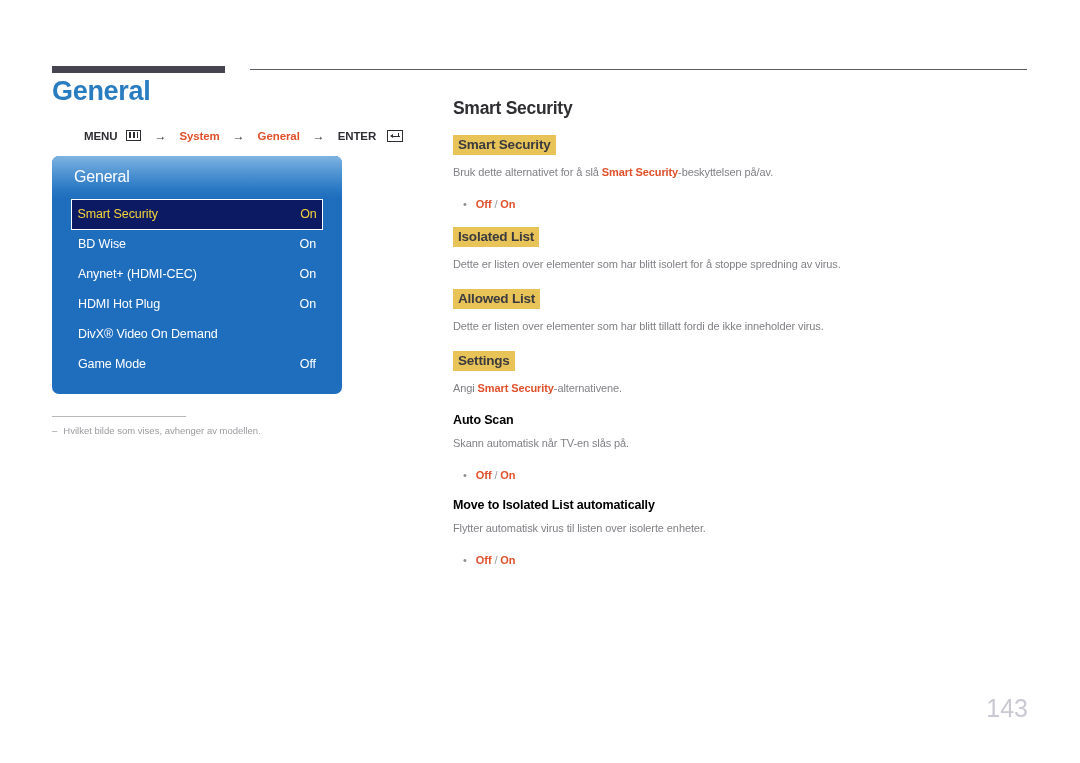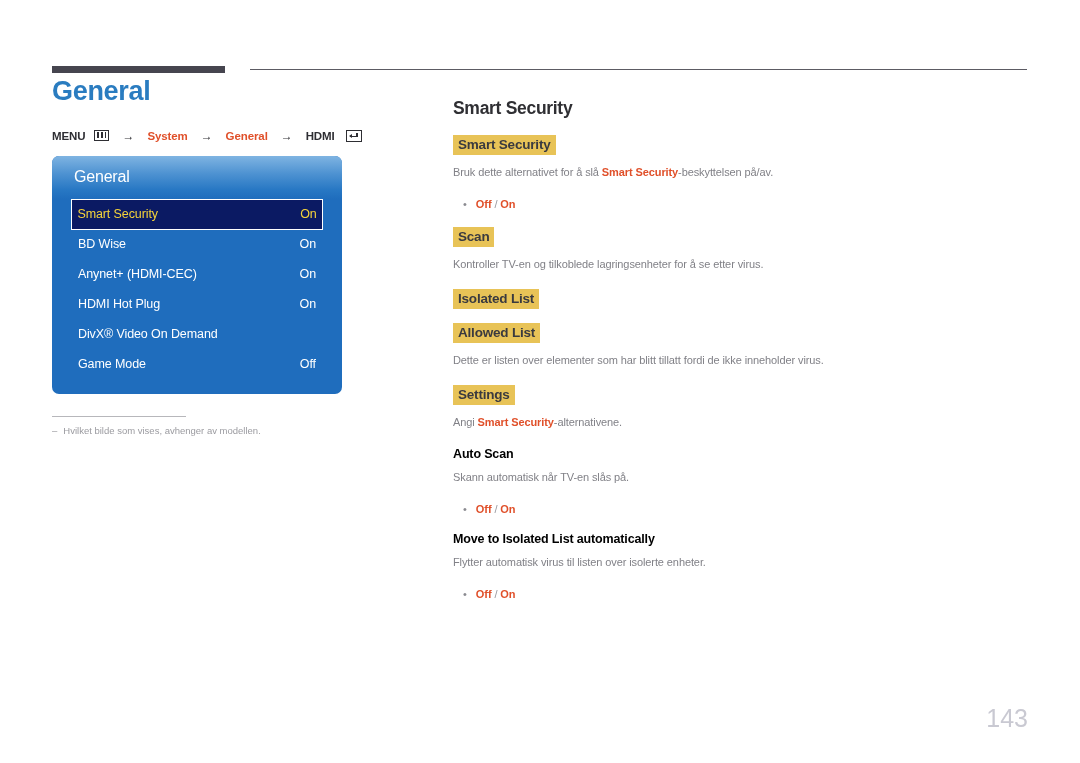--- a/index.html
+++ b/index.html
@@ -57,20 +57,21 @@
   .menu-path {
     font-size: 11.5px;
     font-weight: bold;
     color: #2e2e33;
     letter-spacing: -0.1px;
     white-space: nowrap;
     display: flex;
     align-items: center;
     gap: 8px;
     margin-bottom: 13px;
+    margin-left: 32px;
   }
   .menu-path .orange { color: #e0502a; }
   .menu-path .arrow {
     display: inline-block;
     padding: 0 5px;
     font-weight: normal;
     font-size: 12px;
     color: #2e2e33;
   }
   .icon-menu {
@@ -244,21 +245,21 @@
     letter-spacing: -0.1px;
   }
   .bullet .btext .sep { color: #9a9aa0; font-weight: normal; }
 
   .block { margin-bottom: 4px; }
 
   
   .page-num {
     position: absolute;
     right: 52px;
-    bottom: 30px;
+    bottom: 40px;
     font-size: 25px;
     color: #c9c9d2;
     letter-spacing: 0px;
     font-weight: normal;
   }
 </style>
 </head>
 <body>
 
 <div class="top-rules">
@@ -275,21 +276,21 @@
     <span class="icon-menu">
         <i></i>
         <i></i>
         <i></i>
       </span>
     <span class="arrow">→</span>
     <span class="orange">System</span>
     <span class="arrow">→</span>
     <span class="orange">General</span>
     <span class="arrow">→</span>
-    <span>HDMI</span>
+    <span>ENTER</span>
     <span class="icon-enter">
       <span class="stem"></span>
         <span class="up"></span>
         <span class="head"></span>
     </span>
   </div>
 
   <div class="osd">
     <div class="osd-header">
       <span class="osd-header-title">General</span>
@@ -345,27 +346,24 @@
 
   <div class="block">
     <div class="hl-head">Smart Security</div>
     <p class="para"><span>Bruk dette alternativet for å slå </span><span class="hl">Smart Security</span><span>-beskyttelsen på/av.</span></p>
     <div class="bullet">
       <span class="dot">•</span>
       <span class="btext"><span>Off</span><span class="sep"> / </span><span>On</span></span>
     </div>
   </div>
 
-  <div class="block">
-    <div class="hl-head">Scan</div>
-    <p class="para">Kontroller TV-en og tilkoblede lagringsenheter for å se etter virus.</p>
-  </div>
 
   <div class="block">
     <div class="hl-head">Isolated List</div>
+    <p class="para">Dette er listen over elementer som har blitt isolert for å stoppe spredning av virus.</p>
   </div>
 
   <div class="block">
     <div class="hl-head">Allowed List</div>
     <p class="para">Dette er listen over elementer som har blitt tillatt fordi de ikke inneholder virus.</p>
   </div>
 
   <div class="block">
     <div class="hl-head">Settings</div>
     <p class="para"><span>Angi </span><span class="hl">Smart Security</span><span>-alternativene.</span></p>

